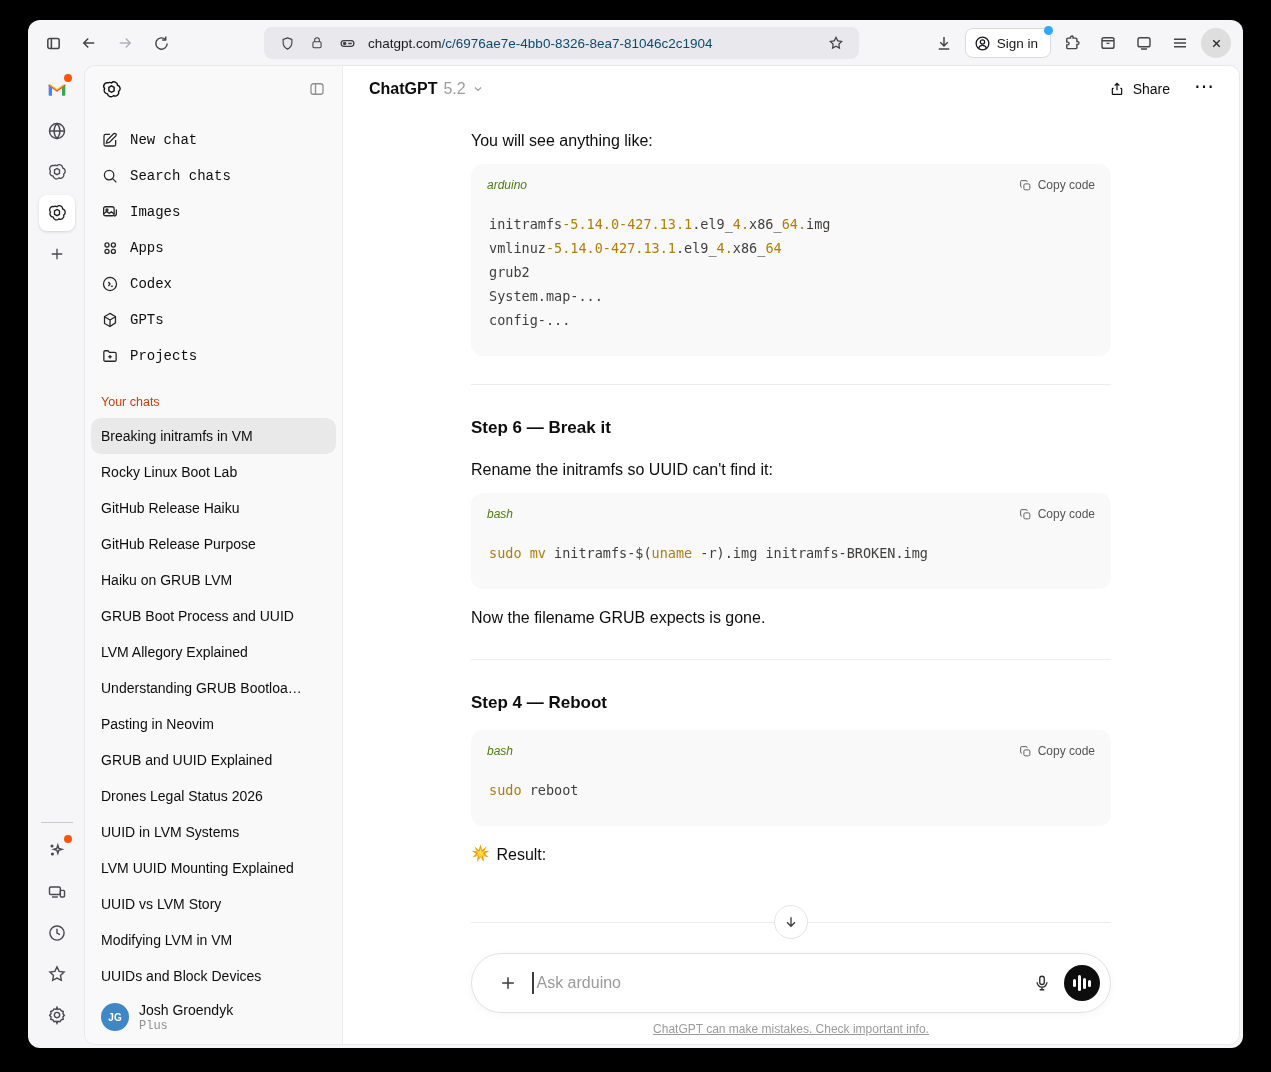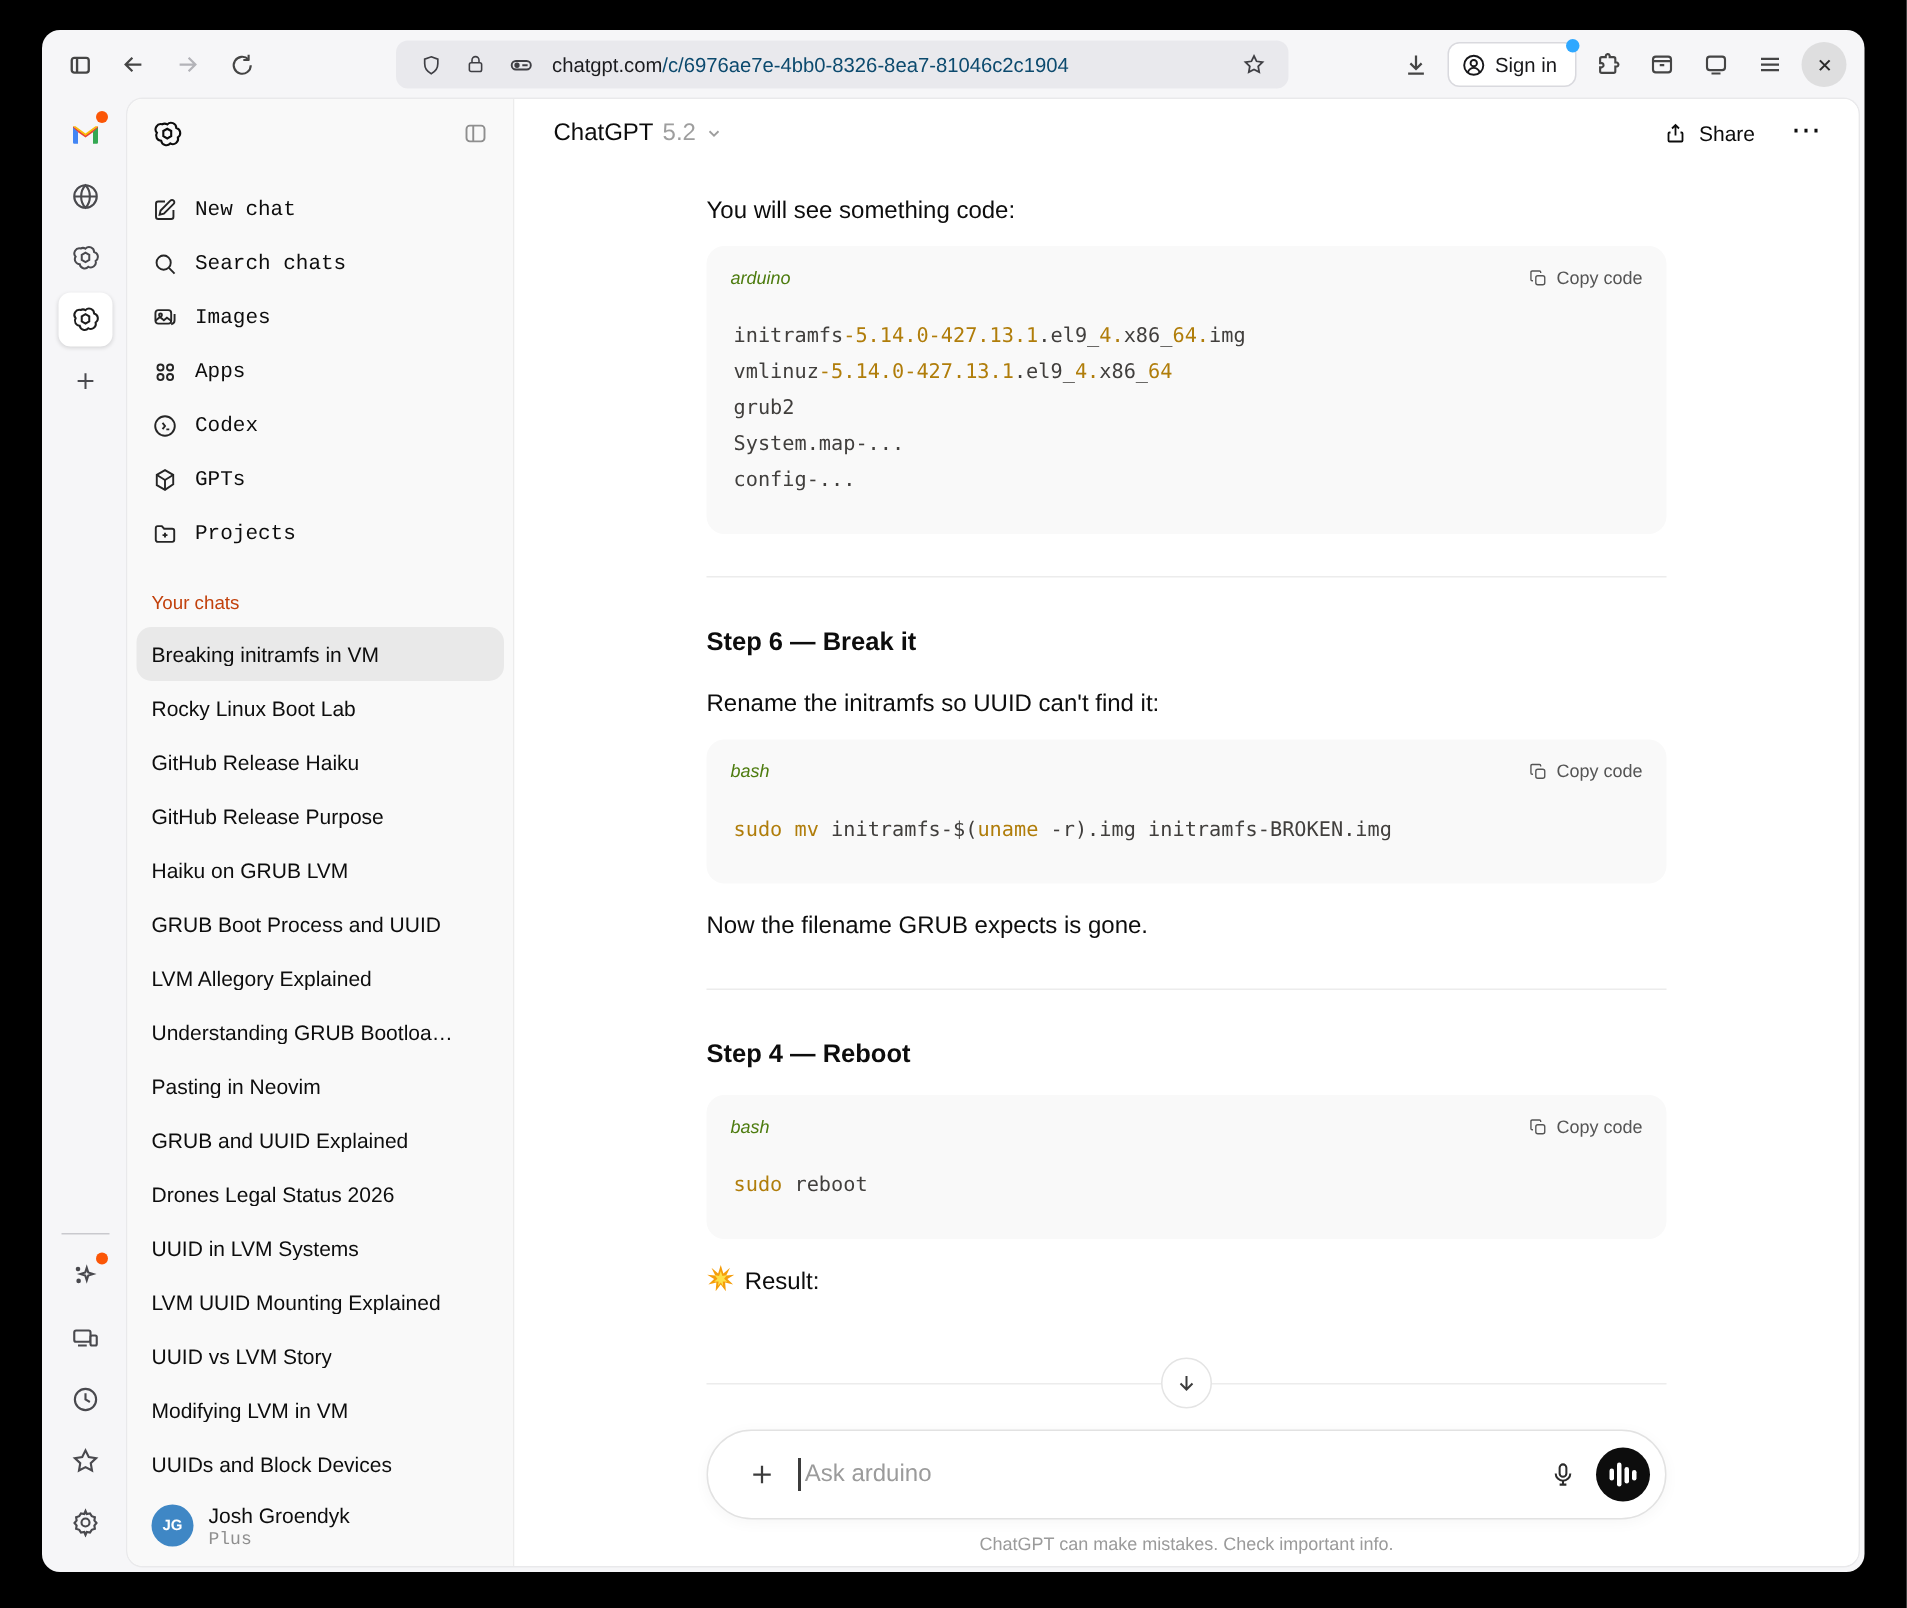--- a/index.html
+++ b/index.html
@@ -62,21 +62,21 @@
   .sb-user { height:54px; display:flex; align-items:center; gap:10px; padding:0 16px; cursor:pointer; }
   .avatar { width:28px; height:28px; border-radius:50%; color:#fff; font-size:10px; font-weight:bold;
             display:flex; align-items:center; justify-content:center; }
   .sb-user .uname { font-size:14px; color:#0d0d0d; line-height:18px; }
   .sb-user .uplan { font-size:12px; color:#8f8f8f; line-height:14px;font-family:Liberation Mono, monospace; }
 
   
   .main { flex:1; display:flex; flex-direction:column; background:#fff; position:relative; }
   .main-header { height:46px; display:flex; align-items:center; padding:0 18px 0 20px; flex:0 0 46px; }
   .model-switcher { display:flex; align-items:center; gap:6px; cursor:pointer; border-radius:8px; padding:4px 6px; }
-  .model-switcher .t { font-size:16px; font-weight:400; color:#0d0d0d; }
+  .model-switcher .t { font-size:16px; font-weight:700; color:#0d0d0d; }
   .model-switcher .v { font-size:16px; color:#9e9e9e; }
   .mh-right { margin-left:auto; display:flex; align-items:center; gap:10px; }
   .share-btn { display:flex; align-items:center; gap:8px; font-size:14px; color:#0d0d0d; background:none;
                border:none; cursor:pointer; padding:6px 8px; border-radius:8px; }
   .dots-btn { background:none; border:none; font-size:20px; color:#0d0d0d; cursor:pointer; letter-spacing:1px;
               padding:0 6px 6px; }
 
   .scroll-area { flex:1; overflow:hidden; }
   .content-col { width:640px; margin:0 auto; color:#0d0d0d; }
 
@@ -109,21 +109,21 @@
                background:none; border:none; cursor:pointer; }
   .comp-input { flex:1; display:flex; align-items:center; margin-left:12px; font-size:16px; color:#9b9b9b; cursor:text; }
   .caret { width:1.5px; height:22px; background:#3c3c3c; margin-right:3px; animation:blink 1.1s steps(1) infinite; }
   @keyframes blink { 50% { opacity:0; } }
   .comp-mic { width:32px; height:32px; display:flex; align-items:center; justify-content:center; color:#2c2c2c;
               background:none; border:none; cursor:pointer; }
   .voice-btn { width:36px; height:36px; margin-left:6px; border-radius:50%; background:#0d0d0d; border:none;
                display:flex; align-items:center; justify-content:center; gap:2.5px; cursor:pointer; }
   .voice-btn i { display:block; width:2.5px; border-radius:2px; background:#fff; }
 
-  .footer-note { text-align:center; font-size:12px; color:#9b9b9b; padding:9px 0 8px; }
+  .footer-note { text-align:center; font-size:12px; color:#9b9b9b; padding:9px 0 8px;text-decoration:underline; }
 </style>
 </head>
 <body>
 
 <div class="window">
 
   <div class="toolbar">
     <div class="tb-left">
       <button class="tb-btn">
         <svg width="17" height="17" viewBox="0 0 24 24" fill="none" stroke="currentColor" stroke-width="2.2">
@@ -466,21 +466,21 @@
                   <path d="M7 11H6a1 1 0 0 0-1 1v7a1 1 0 0 0 1 1h12a1 1 0 0 0 1-1v-7a1 1 0 0 0-1-1h-1"></path>
                 </svg>
               <span>Share</span>
             </button>
             <button class="dots-btn">⋯</button>
           </div>
         </div>
 
         <div class="scroll-area">
           <div class="content-col" id="conversation">
-              <p class="msg-p"><span>You will see something code:</span></p>
+              <p class="msg-p"><span>You will see anything like:</span></p>
               <div class="codeblock">
                 <div class="code-head">
                   <span class="code-lang">arduino</span>
                   <button class="copy-btn">
                     <svg width="13" height="13" viewBox="0 0 24 24" fill="none" stroke="currentColor" stroke-width="1.7">
                       <rect x="9" y="9" width="11" height="11" rx="2.5"></rect>
                       <path d="M5.5 15h-1A1.5 1.5 0 0 1 3 13.5v-9A1.5 1.5 0 0 1 4.5 3h9A1.5 1.5 0 0 1 15 4.5v1"></path>
                     </svg>
                     <span>Copy code</span>
                   </button>

